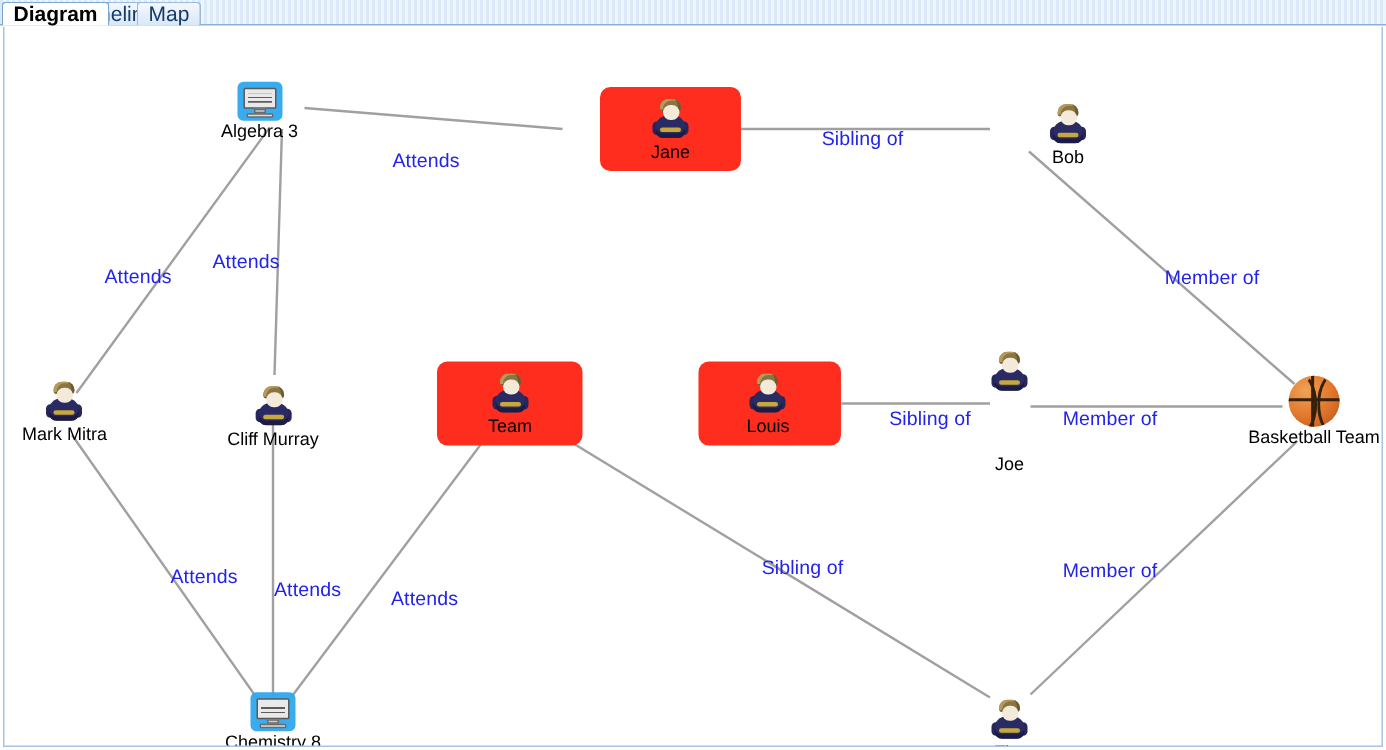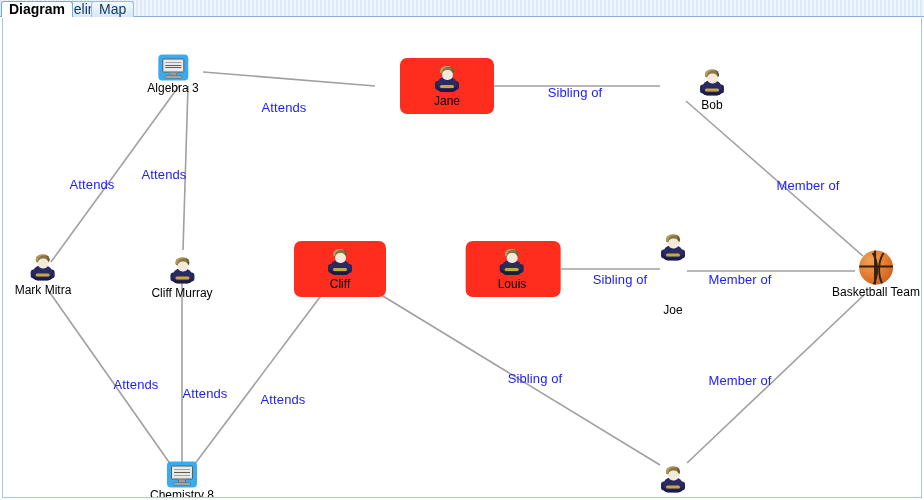--- a/index.html
+++ b/index.html
@@ -329,21 +329,21 @@
         </div>
         <div class="node selected" style="left: 337px; top: 251px; background: rgb(255, 45, 30);">
           <span class="icon-person">
             <span class="arm-l"></span>
             <span class="arm-r"></span>
             <span class="body"></span>
             <span class="stripe"></span>
             <span class="hair"></span>
             <span class="face"></span>
           </span>
-          <span class="node-label">Cliff</span>
+          <span class="node-label">Team</span>
         </div>
         <div class="node selected" style="left: 510px; top: 251px; background: rgb(255, 45, 30); padding-left: 32px;">
           <span class="icon-person">
             <span class="arm-l"></span>
             <span class="arm-r"></span>
             <span class="body"></span>
             <span class="stripe"></span>
             <span class="hair"></span>
             <span class="face"></span>
           </span>

